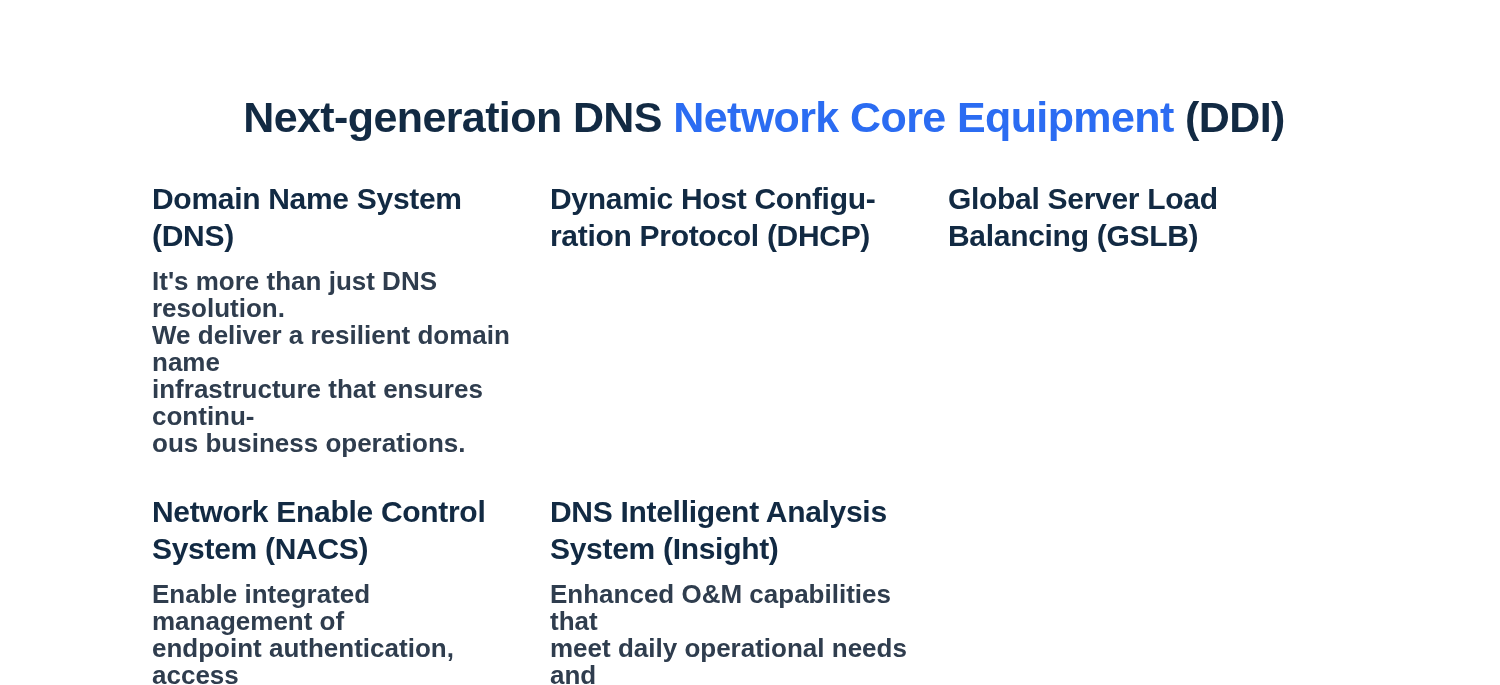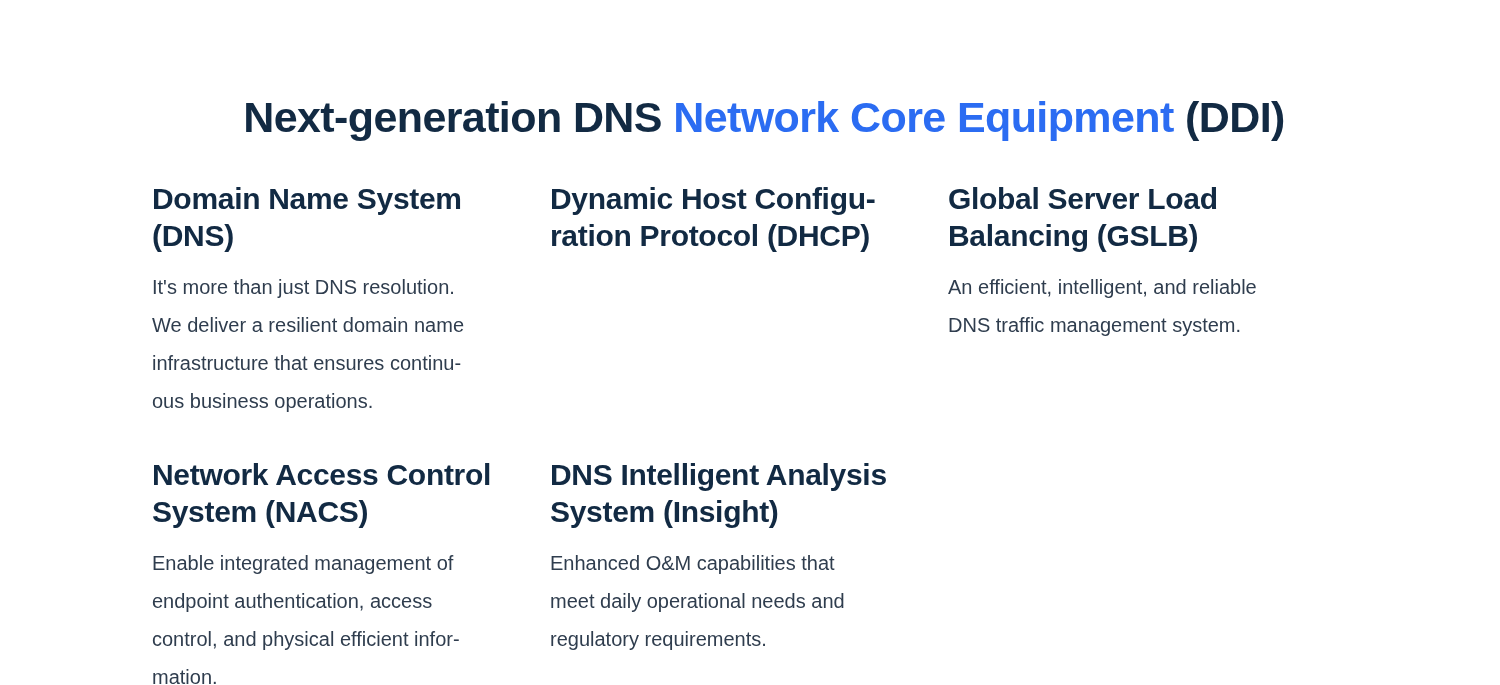--- a/index.html
+++ b/index.html
@@ -48,23 +48,23 @@
     margin: 0 0 14px 0;
     font-size: 30px;
     line-height: 37px;
     font-weight: 700;
     letter-spacing: -0.3px;
     color: var(--heading);
     white-space: pre-line;
   }
   .feature-card p {
     margin: 0;
-    font-size: 20px;
-    line-height: 38px;
-    font-weight: 400;
+    font-size: 26px;
+    line-height: 27px;
+    font-weight: 700;
     color: var(--body);
     white-space: pre-line;
   }
 </style>
 </head>
 <body>
 
 <main class="section">
   <h1 class="page-title">
     <span>Next-generation DNS </span><span class="accent">Network Core Equipment</span><span> (DDI)</span>
@@ -79,25 +79,23 @@
 infrastructure that ensures continu-
 ous business operations.</p>
     </article>
     <article class="feature-card">
       <h2>Dynamic Host Configu-
 ration Protocol (DHCP)</h2>
     </article>
     <article class="feature-card">
       <h2>Global Server Load
 Balancing (GSLB)</h2>
-      <p>An efficient, intelligent, and reliable
-DNS traffic management system.</p>
     </article>
     <article class="feature-card">
-      <h2>Network Access Control
+      <h2>Network Enable Control
 System (NACS)</h2>
       <p>Enable integrated management of
 endpoint authentication, access
 control, and physical efficient infor-
 mation.</p>
     </article>
     <article class="feature-card">
       <h2>DNS Intelligent Analysis
 System (Insight)</h2>
       <p>Enhanced O&amp;M capabilities that

